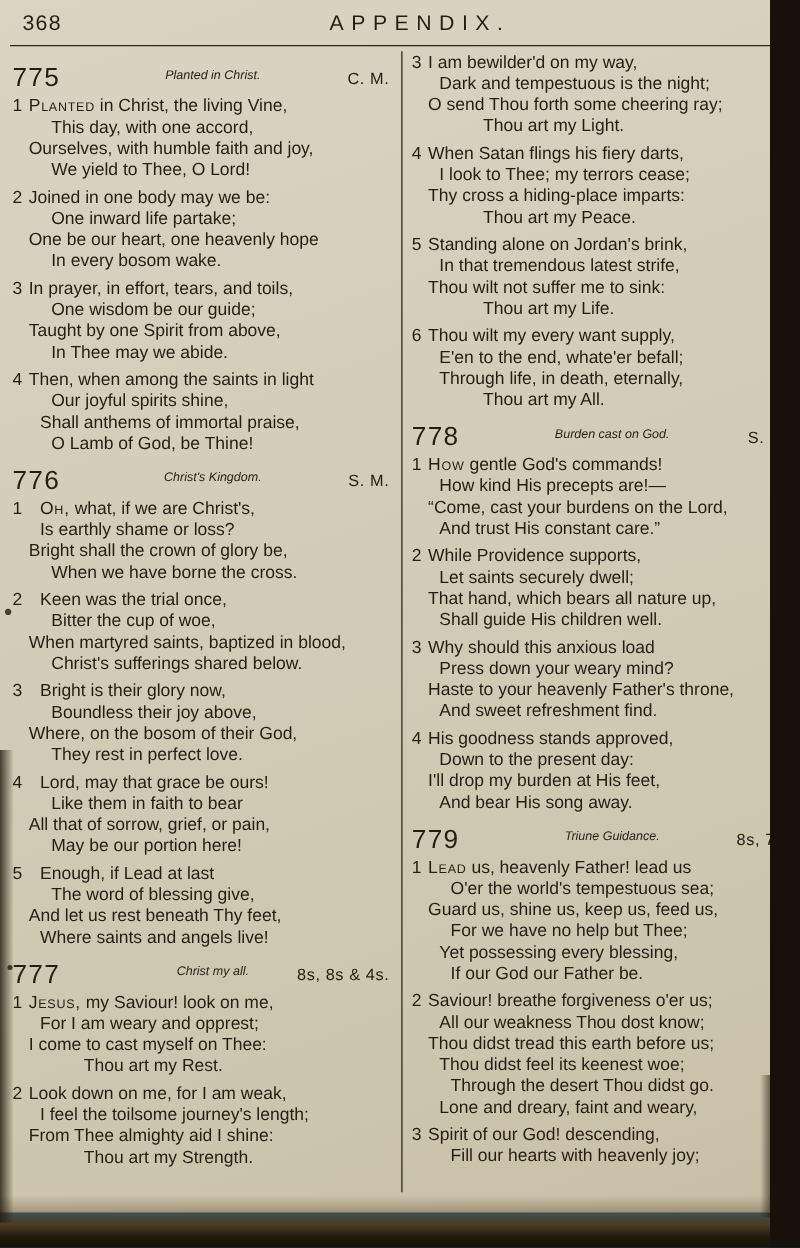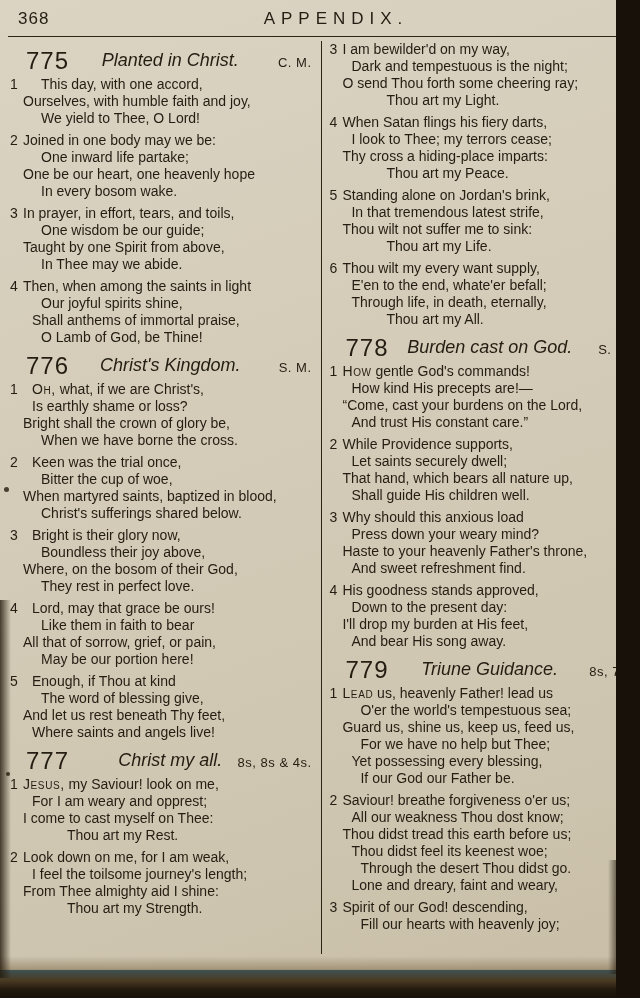--- a/index.html
+++ b/index.html
@@ -22,22 +22,22 @@
   .page-header{position:relative;padding-top:9px;height:24px;}
   .page-num{position:absolute;left:18px;top:9px;font-size:17px;letter-spacing:1px;}
   .running-title{display:block;text-align:center;font-size:17px;letter-spacing:6px;padding-left:32px;}
   .rule{height:1px;background:#2e2615;margin:3px 8px 0 8px;}
 
   .columns{display:flex;align-items:stretch;height:913px;overflow:hidden;padding:4px 8px 0 10px;}
   .col{width:50%;min-width:0;}
   .col-divider{width:1px;background:#2b2314;margin:0 8px;}
 
   .hymn-header{position:relative;text-align:center;height:21px;margin:9px 0 5px 0;}
-  .h-num{position:absolute;left:16px;bottom:-2px;font-size:24px;line-height:1;letter-spacing:1px;}
-  .h-title{font-style:italic;font-size:18px;line-height:21px;margin-left:18px;}
+  .h-num{position:absolute;left:0;bottom:-2px;font-size:21px;line-height:1;letter-spacing:1px;}
+  .h-title{font-style:italic;font-size:10px;line-height:21px;margin-left:18px;}
   .h-meter{position:absolute;right:1px;bottom:1px;font-size:13px;letter-spacing:.5px;}
 
   .stanza{position:relative;padding-left:13px;margin:0 0 5px 0;}
   .st-num{position:absolute;left:0;top:0;font-size:14px;line-height:17px;}
   .line{font-size:14px;line-height:17px;white-space:nowrap;}
   .i0{padding-left:0;} .i1{padding-left:9px;} .i2{padding-left:18px;} .i4{padding-left:44px;}
   .lead{font-variant:small-caps;letter-spacing:.6px;}
 </style>
 </head>
 <body>
@@ -47,20 +47,21 @@
     <header class="page-header">
       <span class="page-num">368</span>
       <span class="running-title">APPENDIX.</span>
     </header>
     <div class="rule"></div>
     <main class="columns">
       <section class="col" id="col-left">
           <div class="hymn-header"><span class="h-num">775</span><span class="h-title">Planted in Christ.</span><span class="h-meter">C. M.</span></div>
           <div class="stanza">
             <span class="st-num">1</span>
+            <div class="line i0"><span class="lead">Planted</span> in Christ, the living Vine,</div>
             <div class="line i2">This day, with one accord,</div>
             <div class="line i0">Ourselves, with humble faith and joy,</div>
             <div class="line i2">We yield to Thee, O Lord!</div>
           </div>
           <div class="stanza">
             <span class="st-num">2</span>
             <div class="line i0">Joined in one body may we be:</div>
             <div class="line i2">One inward life partake;</div>
             <div class="line i0">One be our heart, one heavenly hope</div>
             <div class="line i2">In every bosom wake.</div>
@@ -103,21 +104,21 @@
           </div>
           <div class="stanza">
             <span class="st-num">4</span>
             <div class="line i1">Lord, may that grace be ours!</div>
             <div class="line i2">Like them in faith to bear</div>
             <div class="line i0">All that of sorrow, grief, or pain,</div>
             <div class="line i2">May be our portion here!</div>
           </div>
           <div class="stanza">
             <span class="st-num">5</span>
-            <div class="line i1">Enough, if Thou at kind</div>
+            <div class="line i1">Enough, if Lead at last</div>
             <div class="line i2">The word of blessing give,</div>
             <div class="line i0">And let us rest beneath Thy feet,</div>
             <div class="line i1">Where saints and angels live!</div>
           </div>
           <div class="hymn-header"><span class="h-num">777</span><span class="h-title">Christ my all.</span><span class="h-meter">8s, 8s &amp; 4s.</span></div>
           <div class="stanza">
             <span class="st-num">1</span>
             <div class="line i0"><span class="lead">Jesus,</span> my Saviour! look on me,</div>
             <div class="line i1">For I am weary and opprest;</div>
             <div class="line i0">I come to cast myself on Thee:</div>

